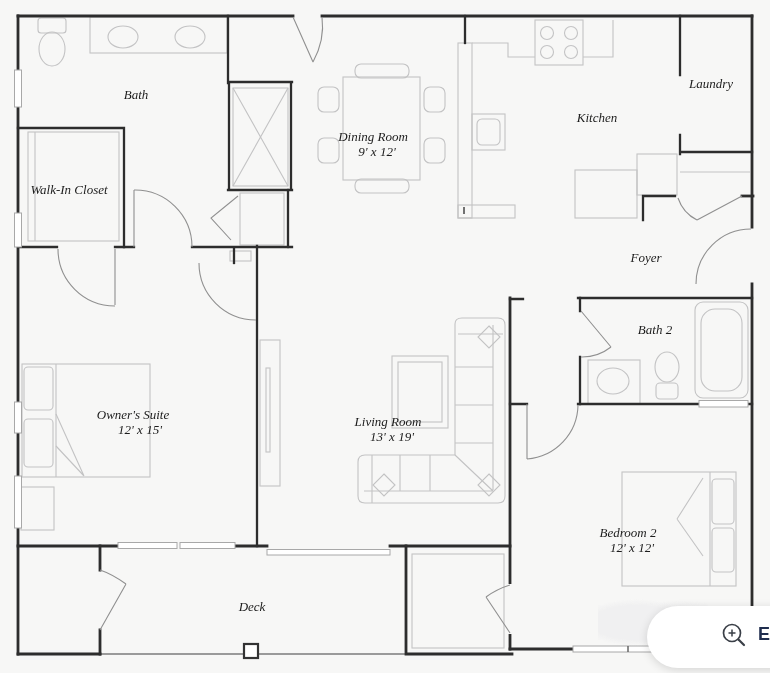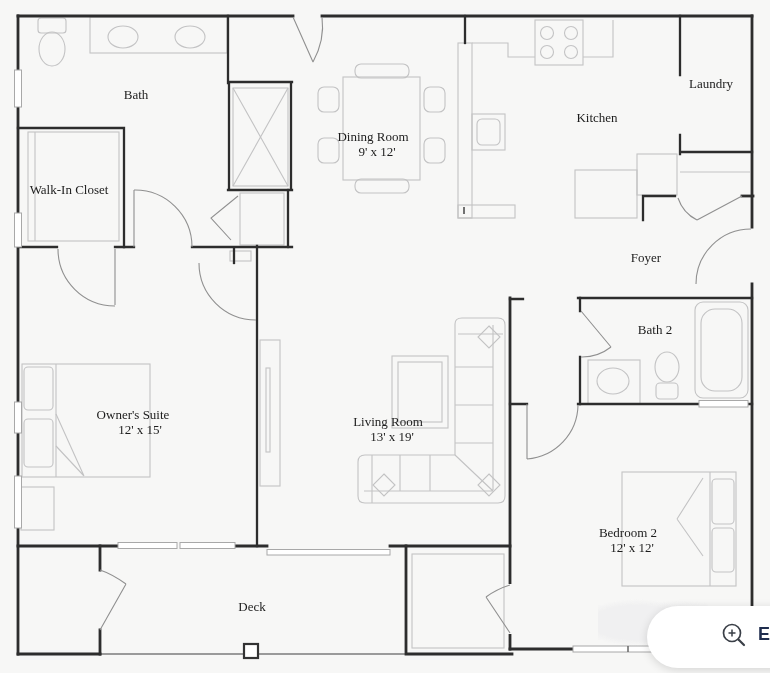--- a/index.html
+++ b/index.html
@@ -1,21 +1,21 @@
 <!DOCTYPE html>
 <html><head>
 <meta charset="utf-8">
 <style>
   html,body{margin:0;padding:0;}
   body{
     width:770px;height:673px;position:relative;overflow:hidden;
     background:#f7f7f6;
     font-family:"Liberation Serif", serif;
   }
-  .plan-wrap{position:absolute;left:0;top:0;width:770px;height:673px;}
+  .plan-wrap{position:absolute;left:0;top:0;width:770px;height:673px;font-style:italic;}
   svg{display:block;}
   .room-label{
     font-family:"Liberation Serif", serif;
     font-size:13px; fill:#1c1c1c;
   }
   .expand-pill{
     position:absolute; left:647px; top:606px; width:170px; height:62px;
     background:#ffffff; border-radius:31px;
     box-shadow:0 2px 10px rgba(0,0,0,0.14);
     cursor:pointer;

